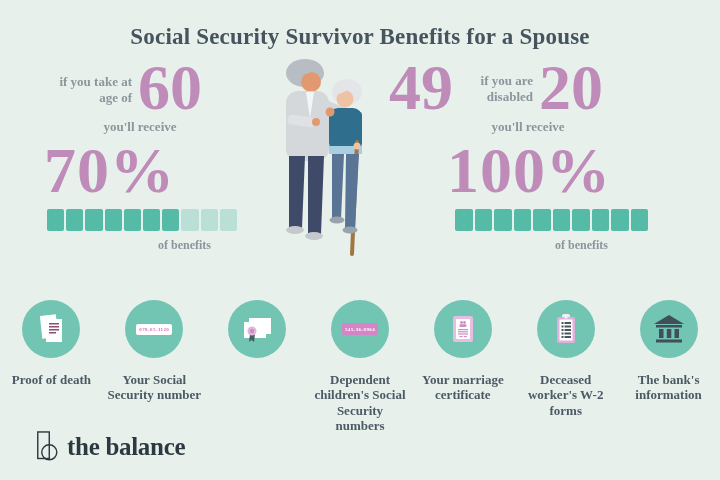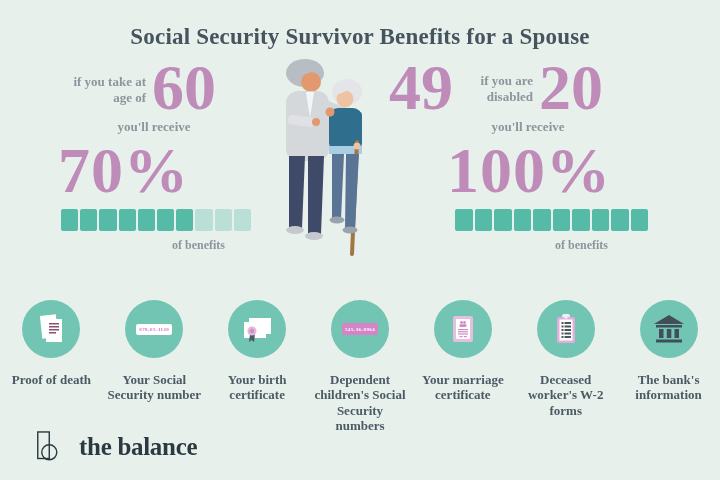--- a/index.html
+++ b/index.html
@@ -12,21 +12,21 @@
   .canvas{
     position:relative;width:720px;height:480px;background:var(--bg);
     overflow:hidden;font-family:Liberation Serif, serif;
   }
   .title{
     position:absolute;top:24px;left:0;width:720px;text-align:center;
     font-size:23px;font-weight:bold;color:var(--heading);letter-spacing:.2px;margin:0;
   }
   
   .stat{position:absolute;top:58px;}
-  .stat-left{left:54px;width:200px;}
+  .stat-left{left:40px;width:200px;}
   .stat-right{left:383px;width:290px;}
   .statrow{display:flex;align-items:flex-start;}
   .cond{font-size:13px;font-weight:bold;color:var(--grey);text-align:right;line-height:1.25;}
   .cond-1{width:92px;padding-top:16px;}
   .cond-past{width:58px;padding-top:21px;}
   .cond-disabled{width:76px;padding-top:15px;padding-left:4px;}
   .bignum{font-size:64px;font-weight:bold;color:var(--mauve);line-height:.95;margin-left:6px;}
   .receive{font-size:13px;font-weight:bold;color:var(--grey);text-align:center;margin-top:0;}
   .stat-left .receive{width:200px;}
   .stat-right .receive{width:290px;}
@@ -59,21 +59,21 @@
     margin-top:14px;font-size:13px;font-weight:bold;color:#4c5a64;
     text-align:center;line-height:1.18;width:96px;
   }
   .card{display:flex;align-items:center;justify-content:center;}
   .card-white{background:#fff;border-radius:2px;padding:3px 3px;}
   .card-pink{background:var(--pink-card);border-radius:2px;padding:3.5px 3px;}
   .card-num{font-size:5px;font-weight:bold;letter-spacing:.4px;white-space:nowrap;line-height:1;}
   .card-white .card-num{color:var(--pink-deep);}
   .card-pink .card-num{color:#fff;}
   
-  .brand{position:absolute;left:36px;top:430px;display:flex;align-items:center;gap:20px;}
+  .brand{position:absolute;left:36px;top:430px;display:flex;align-items:center;gap:8px;}
   .brand-text{font-size:25px;font-weight:bold;color:var(--brand);letter-spacing:-.3px;}
 </style>
 </head>
 <body>
 
 <div class="canvas">
 
   <h1 class="title">Social Security Survivor Benefits for a Spouse</h1>
 
   <div class="stat stat-left">
@@ -184,21 +184,20 @@
     <div class="doc">
       <div class="circle">
         <svg viewBox="0 0 36 36" width="36" height="36" aria-hidden="true">
           <rect x="10" y="7" width="22" height="16" fill="#fff"></rect>
           <rect x="5" y="11" width="22" height="16" fill="#fff"></rect>
           <polygon points="11,23 16,23 15,31 12.5,29 10,31" fill="#4a5b66"></polygon>
           <circle cx="13" cy="20" r="4.5" fill="#e0b7da"></circle>
           <circle cx="13" cy="20" r="2.2" fill="#cb8fc2"></circle>
         </svg>
       </div>
-      <div class="doc-label">Your birth certificate</div>
     </div>
 
     <div class="doc">
       <div class="circle">
         <div class="card card-pink">
           <span class="card-num">545-36-8964</span>
         </div>
       </div>
       <div class="doc-label">Dependent children's Social Security numbers</div>
     </div>

